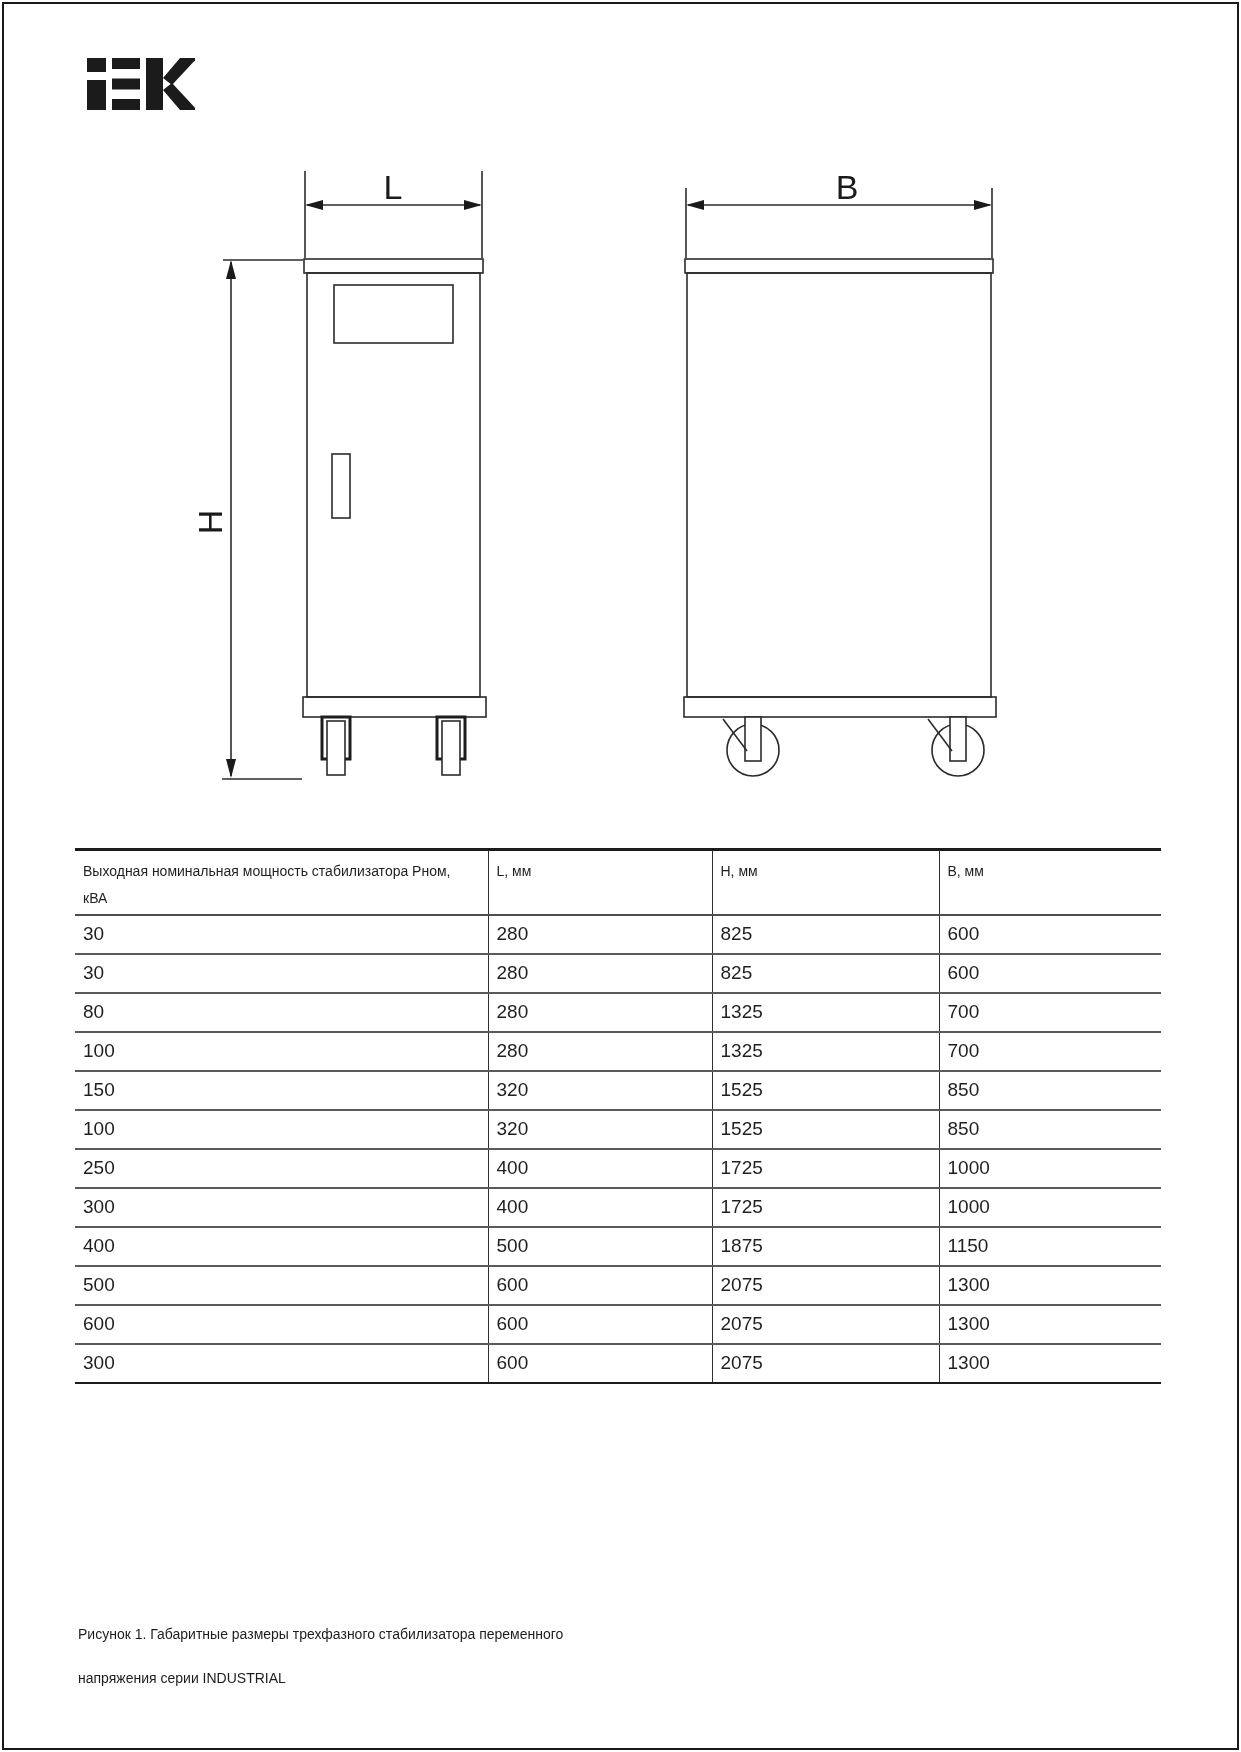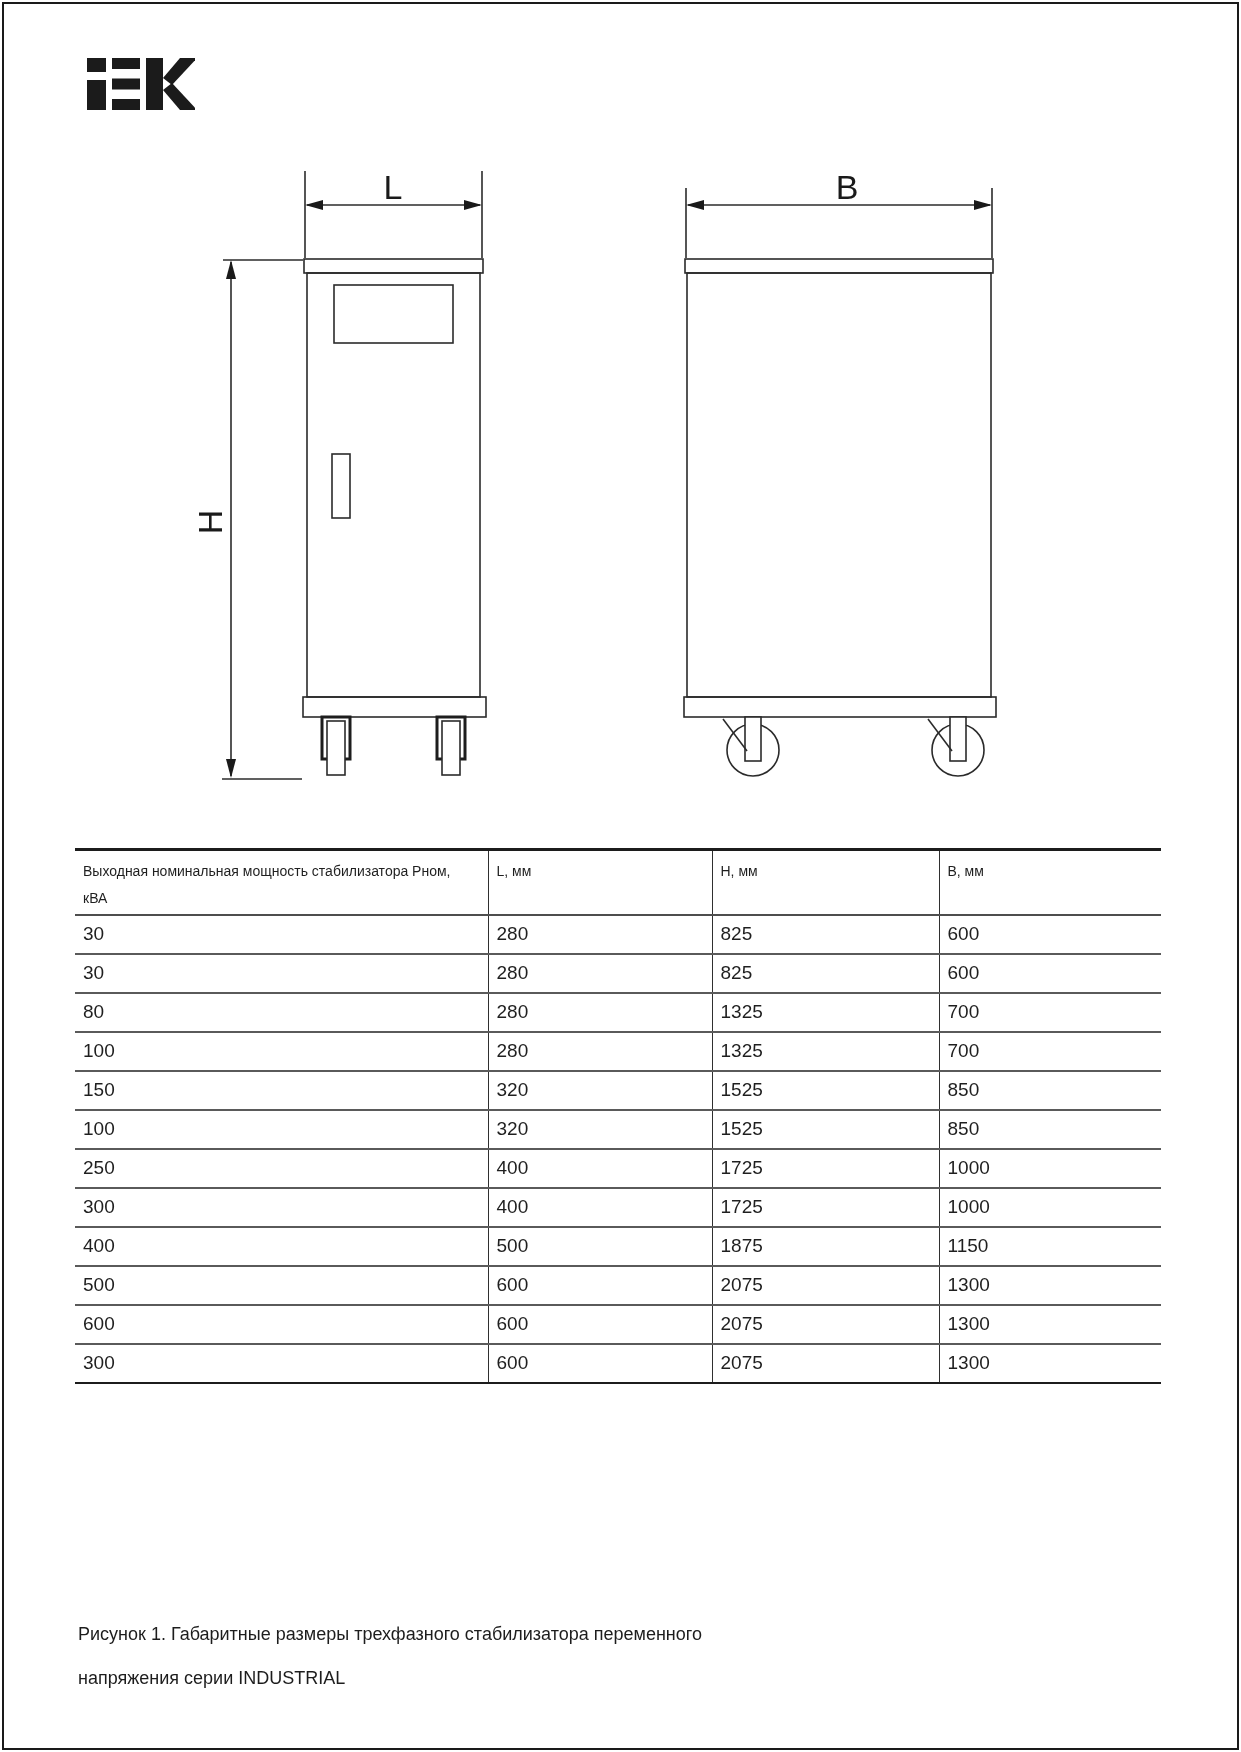--- a/index.html
+++ b/index.html
@@ -35,21 +35,21 @@
   .spec-table td {
     height:39px; font-size:19px; vertical-align:middle;
     border-bottom:2px solid #5a5a5a;
   }
   .spec-table th + th, .spec-table td + td { border-left:1px solid #2f2f2f; }
   .spec-table tbody tr:last-child td { border-bottom:none; }
   .hdr-limit { max-width:370px; }
 
   .caption {
     position:absolute; left:78px; top:1612px; width:1000px;
-    font-size:18px; line-height:44px; color:#1d1d1d;
+    font-size:14px; line-height:44px; color:#1d1d1d;
   }
 </style>
 </head>
 <body>
 
 <div class="page">
   <div class="frame"></div>
 
   <svg class="logo" viewBox="0 0 110 54" role="img" aria-label="IEK">
     <g fill="#1b1b1b">

